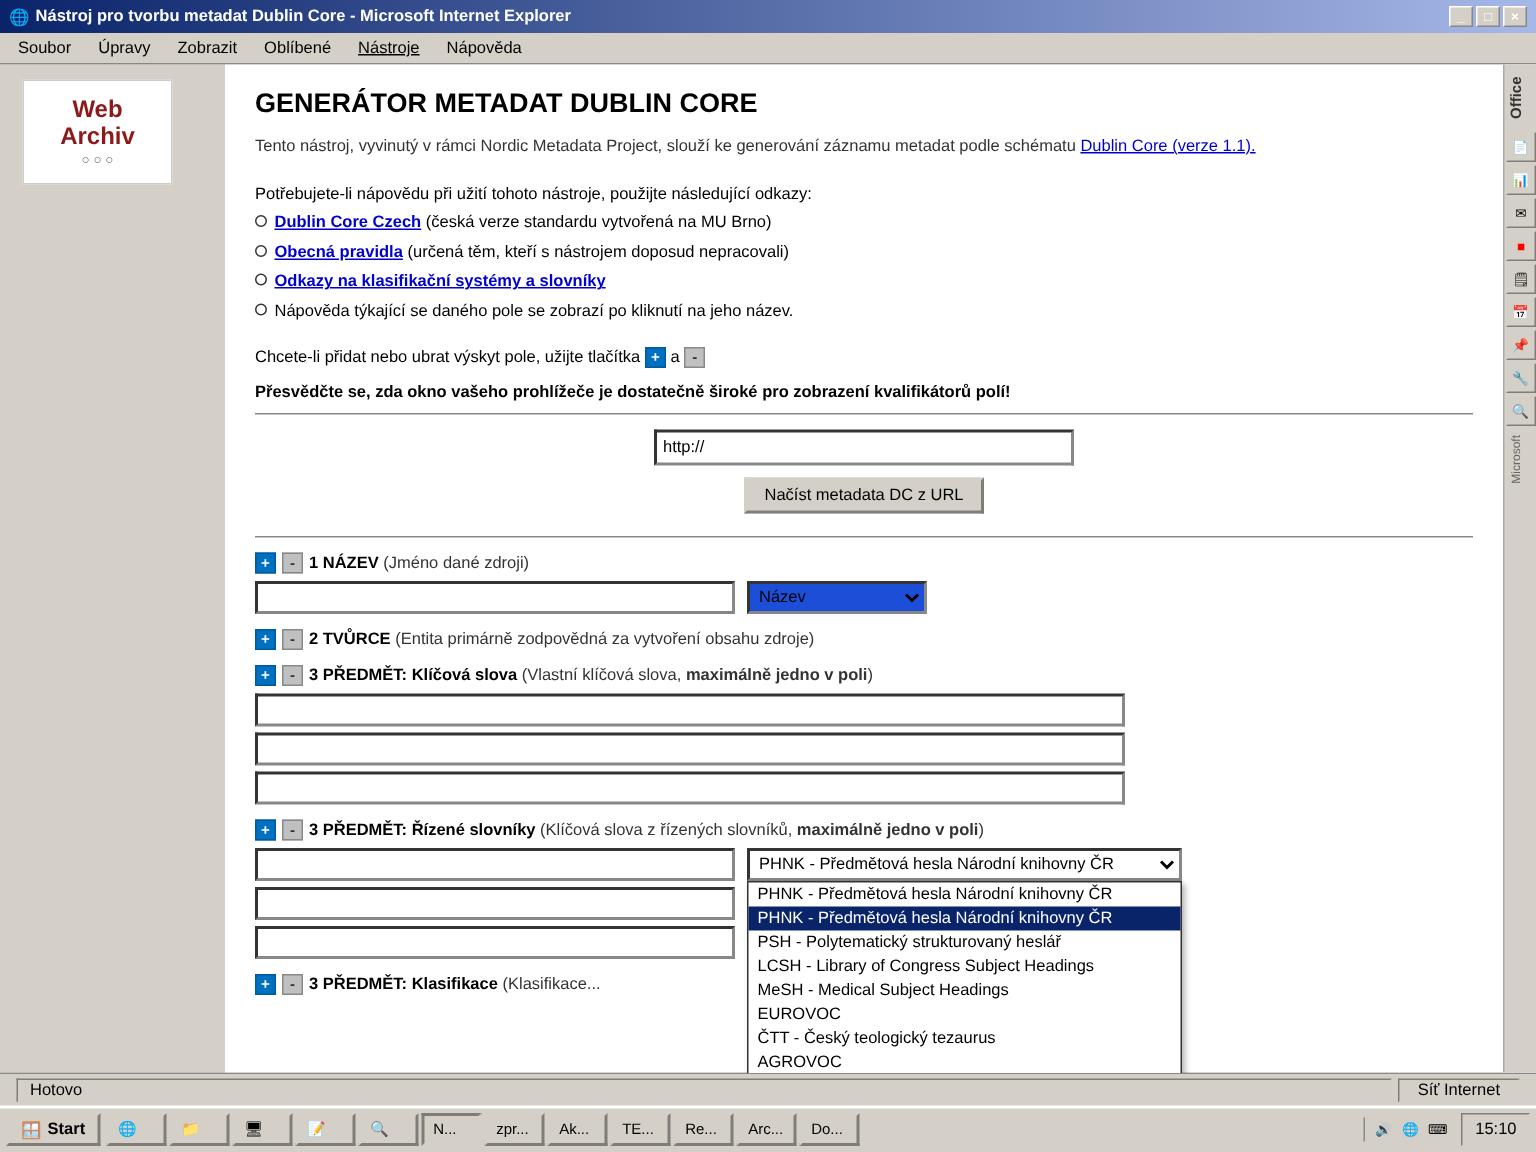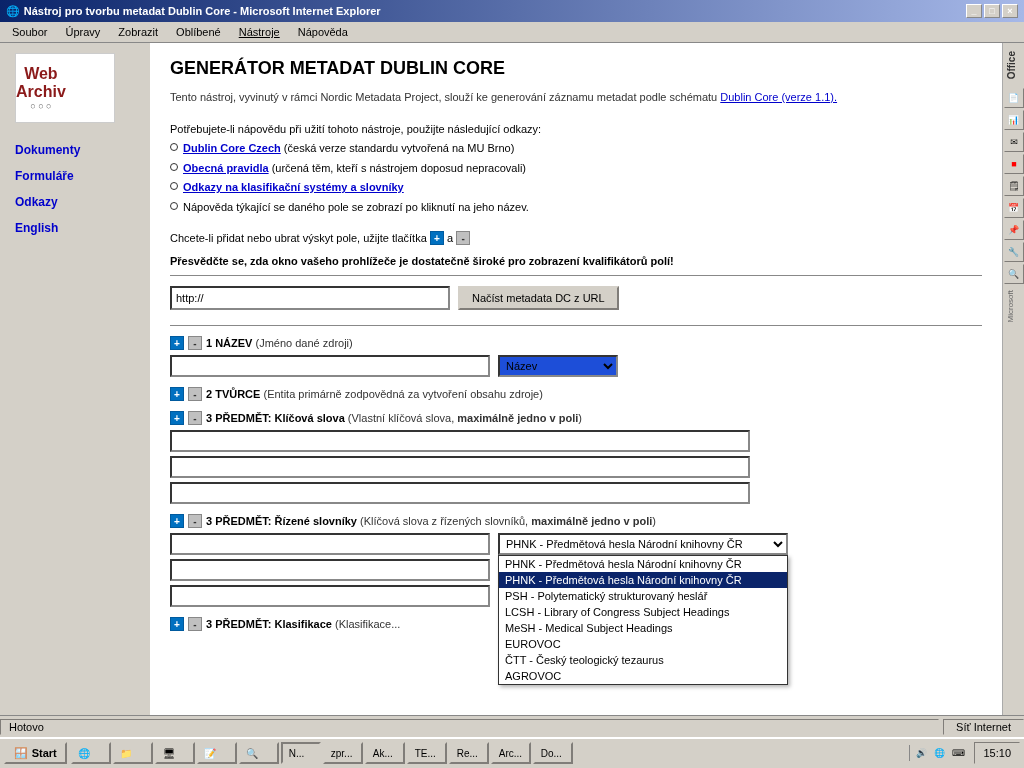--- a/index.html
+++ b/index.html
@@ -52,21 +52,21 @@
       padding: 10px 15px;
       flex-shrink: 0;
     }
     .sidebar-logo {
       width: 100px;
       height: 70px;
       background: white;
       border: 1px solid #ccc;
       display: flex;
       align-items: center;
-      justify-content: flex-start;
+      justify-content: center;
       margin-bottom: 20px;
       position: relative;
       overflow: hidden;
     }
     .sidebar-links { margin-top: 10px; }
     .sidebar-link {
       display: block;
       color: #0000cc;
       text-decoration: none;
       font-size: 12px;
@@ -142,20 +142,21 @@
       font-weight: bold;
       font-size: 11px;
       line-height: 1.5;
     }
 
     .url-section {
       display: flex;
       align-items: center;
       gap: 8px;
       margin-bottom: 15px;
+      flex-direction: column;
     }
     .url-input {
       width: 280px;
       height: 24px;
       border: 2px inset #888;
       padding: 2px 4px;
       font-size: 11px;
     }
     .load-btn {
       height: 24px;
@@ -332,21 +333,21 @@
       font-size: 9px;
     }
 
     
     .status-bar {
       height: 22px;
       background: #d4d0c8;
       border-top: 1px solid #888;
       display: flex;
       align-items: center;
-      padding: 0 0;
+      padding: 0 11px;
       font-size: 11px;
       gap: 4px;
     }
     .status-item {
       border: 1px inset #d4d0c8;
       padding: 1px 8px;
       font-size: 11px;
       flex: 1;
     }
     .status-right {
@@ -403,26 +404,20 @@
 
   <div style="display:flex; height: calc(768px - 22px - 22px - 22px - 30px);">
 
     <div class="sidebar">
       <div class="sidebar-logo">
         <div style="text-align:center;">
           <div style="font-size:16px; font-weight:bold; color:#8b1a1a;">Web</div>
           <div style="font-size:16px; font-weight:bold; color:#8b1a1a;">Archiv</div>
           <div style="font-size:9px; color:#666;">○ ○ ○</div>
         </div>
-      </div>
-      <div class="sidebar-links">
-        <a class="sidebar-link">Dokumenty</a>
-        <a class="sidebar-link">Formuláře</a>
-        <a class="sidebar-link">Odkazy</a>
-        <a class="sidebar-link">English</a>
       </div>
     </div>
 
     <div style="flex:1; background:white; overflow:hidden; display:flex; flex-direction:row;">
       <div class="content-scroll" style="flex:1; overflow-y:scroll; padding:15px 20px;">
 
         <h1 class="main-title">GENERÁTOR METADAT DUBLIN CORE</h1>
 
         <div class="intro-text">
           <span>Tento nástroj, vyvinutý v rámci Nordic Metadata Project, slouží ke generování záznamu metadat podle schématu</span>

